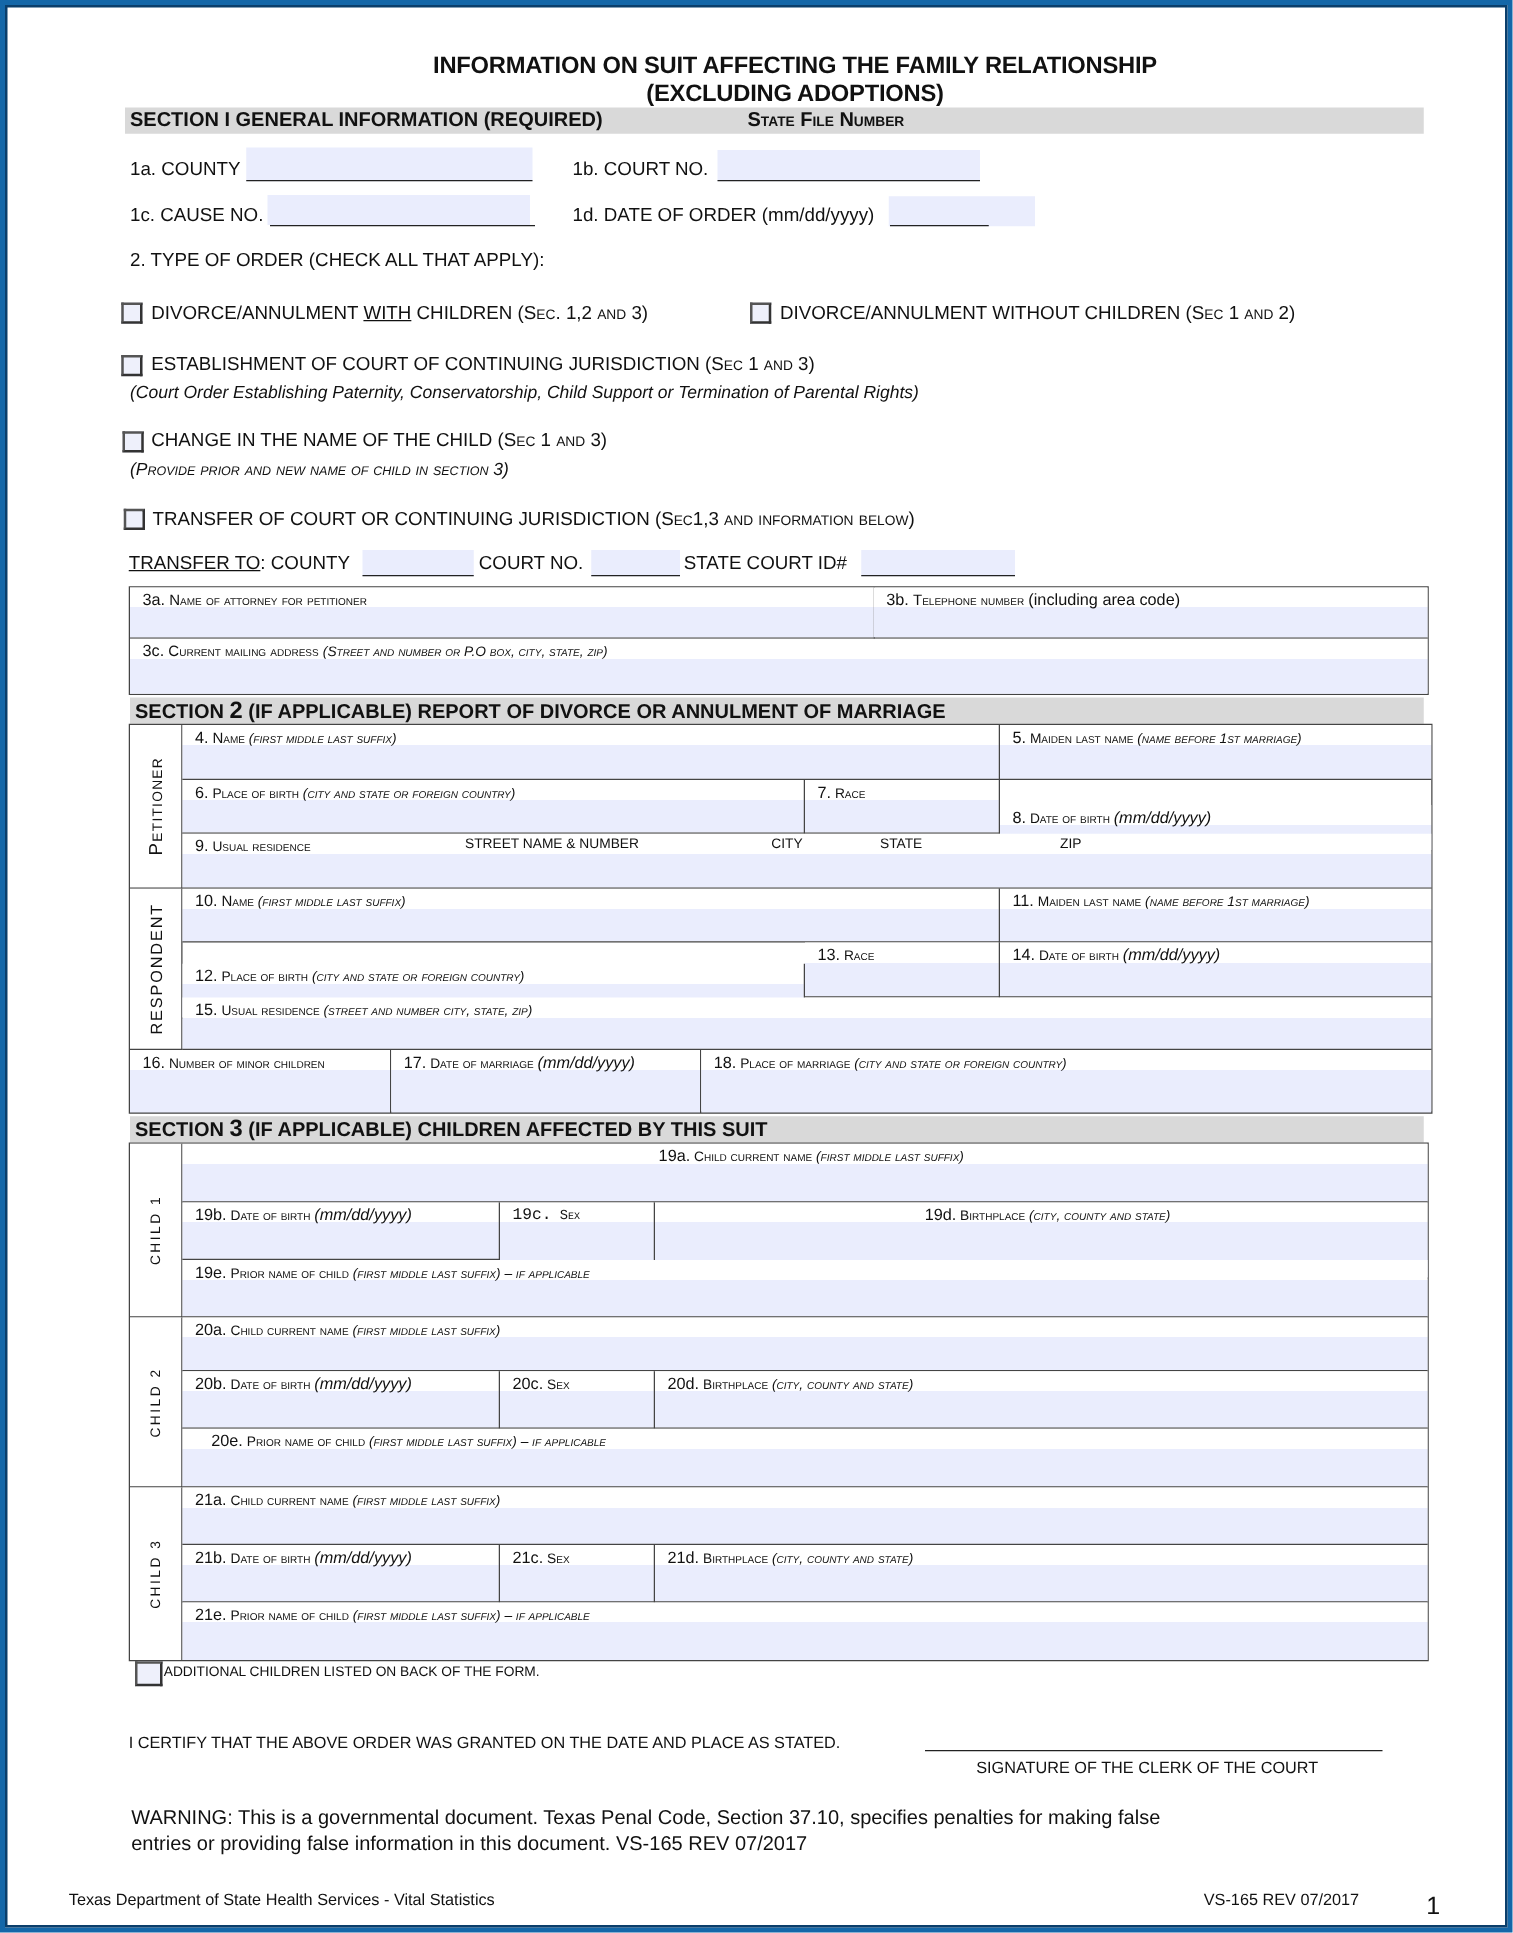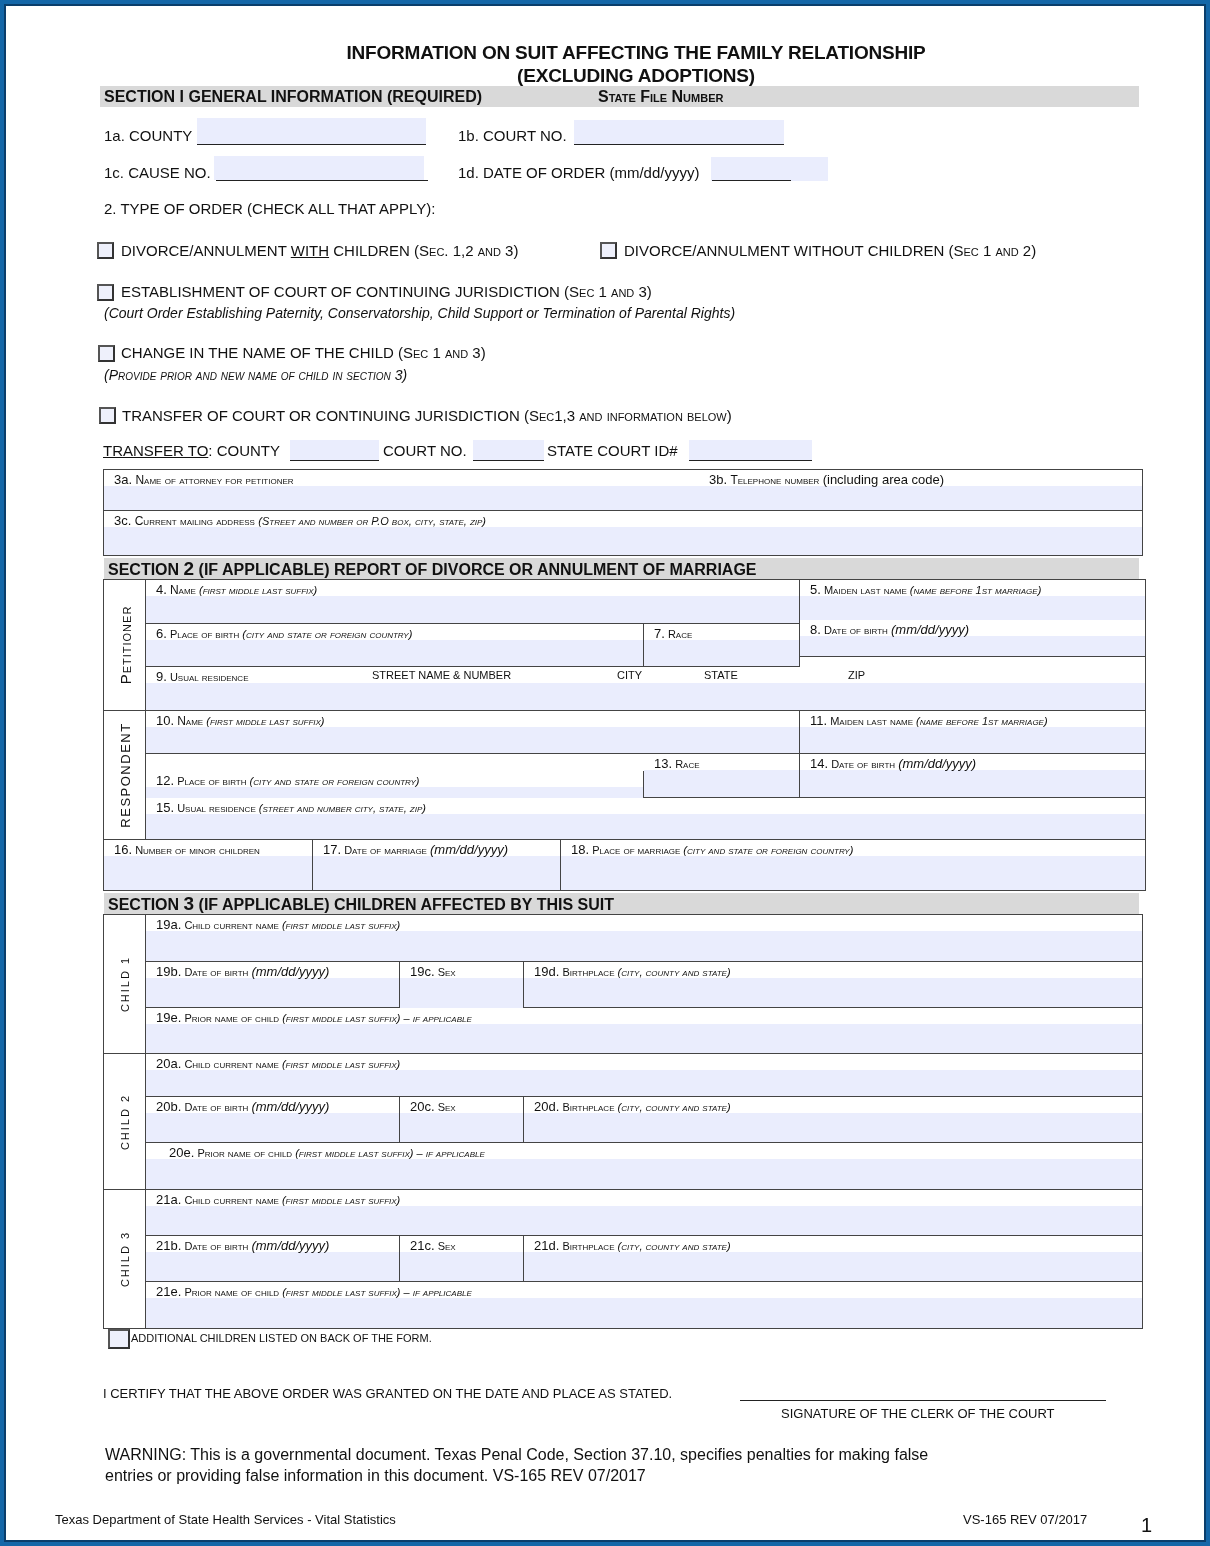--- a/index.html
+++ b/index.html
@@ -163,21 +163,21 @@
 
   <div class="cell" style="left:146px; top:624px; width:498px; height:43px;">
     <span class="n">6.</span>
     <span class="sc">Place of birth</span>
     <i class="sc">(city and state or foreign country)</i>
   </div>
   <div class="cell" style="left:644px; top:624px; width:156px; height:43px;">
     <span class="n">7.</span>
     <span class="sc">Race</span>
   </div>
-  <div class="cell" style="left:800px; top:620px; width:345px; height:37px; border-right:none;">
+  <div class="cell" style="left:800px; top:644px; width:345px; height:37px; border-right:none;">
     <span class="n">8.</span>
     <span class="sc">Date of birth</span>
     <i style="font-size:13px;">(mm/dd/yyyy)</i>
   </div>
 
   <div class="cell" style="left:146px; top:667px; width:999px; height:44px; border-right:none;">
     <span class="n">9.</span>
     <span class="sc">Usual residence</span>
     <span class="abs" style="left:226px; top:2px;">STREET NAME &amp; NUMBER</span>
     <span class="abs" style="left:471px; top:2px;">CITY</span>
@@ -234,35 +234,35 @@
 
   <div class="abs sec-bar" style="left:104px; top:893px; width:1035px;">
     <span>SECTION </span><span class="big">3</span><span> (IF APPLICABLE) CHILDREN AFFECTED BY THIS SUIT</span>
   </div>
 
   <div class="box" style="left:103px; top:914px; width:1040px; height:415px;"></div>
 
   <div class="side" style="left:104px; top:915px; width:42px; height:139px;">
     <span style="font-size:11px;">CHILD 1</span>
   </div>
-  <div class="cell" style="left:146px; top:915px; width:996px; height:47px; border-right:none;">
+  <div class="cell" style="left:146px; top:915px; width:996px; height:47px; border-right:none;text-align:center;">
     <span class="n">19a.</span>
     <span class="sc">Child current name</span>
     <i class="sc">(first middle last suffix)</i>
   </div>
   <div class="cell" style="left:146px; top:962px; width:254px; height:46px;">
     <span class="n">19b.</span>
     <span class="sc">Date of birth</span>
     <i style="font-size:13px;">(mm/dd/yyyy)</i>
   </div>
-  <div class="cell" style="left:400px; top:962px; width:124px; height:54px;">
+  <div class="cell" style="left:400px; top:962px; width:124px; height:54px;font-family:Liberation Mono, monospace;">
     <span class="n">19c.</span>
     <span class="sc">Sex</span>
   </div>
-  <div class="cell" style="left:524px; top:962px; width:618px; height:46px; border-right:none;">
+  <div class="cell" style="left:524px; top:962px; width:618px; height:61px; border-right:none;text-align:center;">
     <span class="n">19d.</span>
     <span class="sc">Birthplace</span>
     <i class="sc">(city, county and state)</i>
   </div>
   <div class="cell" style="left:146px; top:1008px; width:996px; height:46px; border-right:none;">
     <span class="n">19e.</span>
     <span class="sc">Prior name of child</span>
     <i class="sc">(first middle last suffix) – if applicable</i>
   </div>
 

